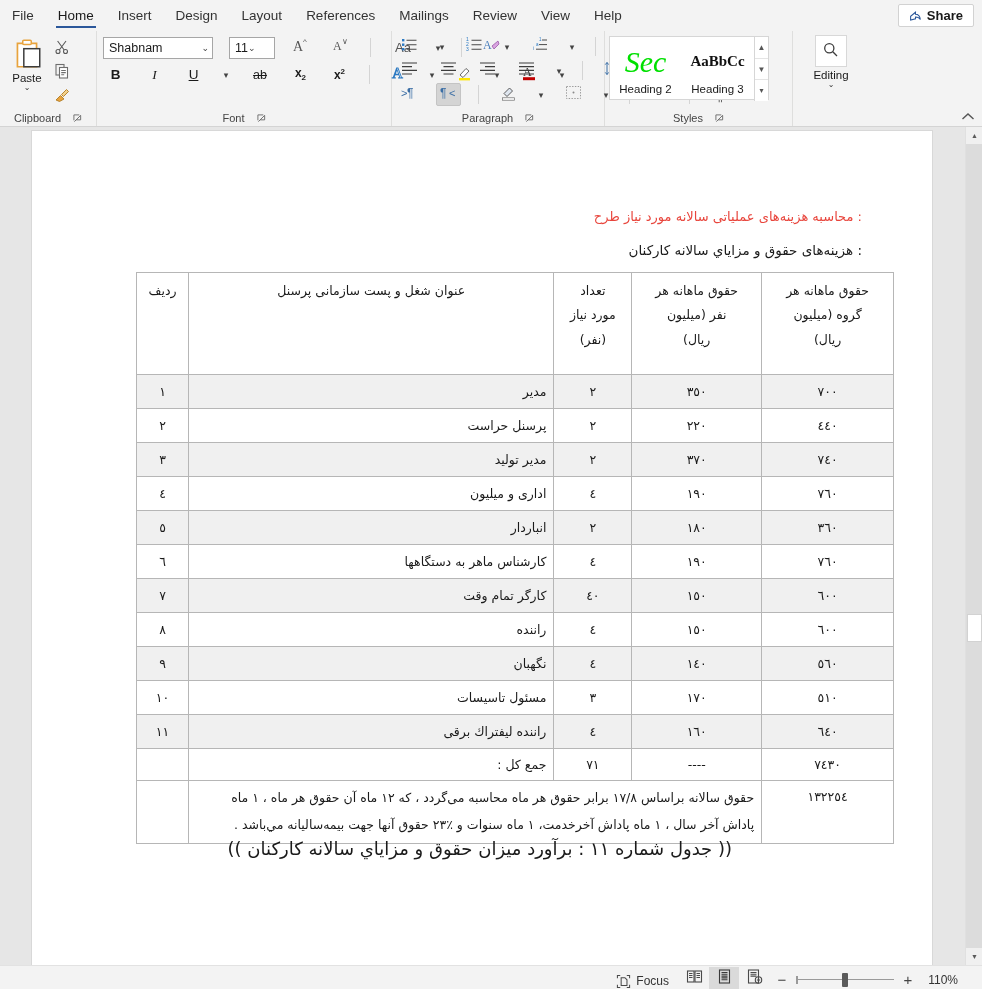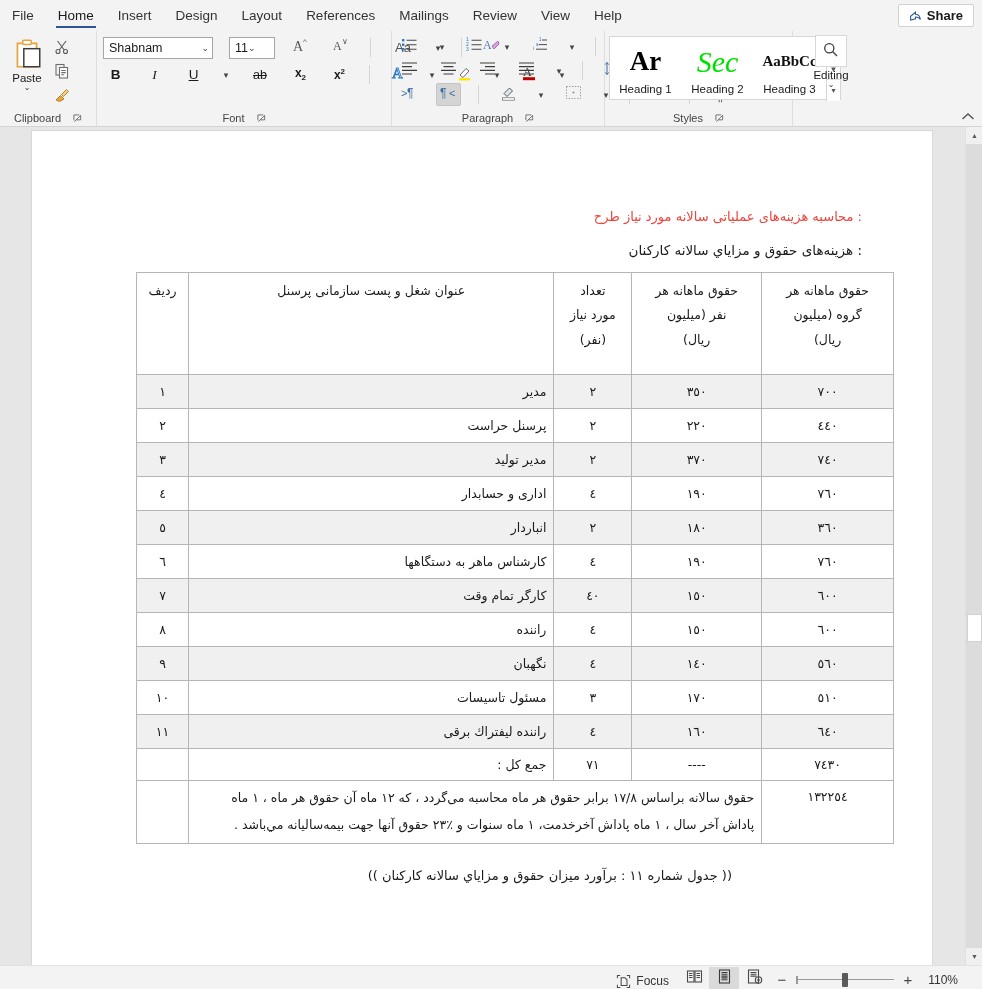--- a/index.html
+++ b/index.html
@@ -174,22 +174,22 @@
   .c-grp   { width: 132px; text-align: center; }
   tr.shade td { background: #f0f0f0; }
   tr.hdr td { text-align: center; vertical-align: top; height: 102px; line-height: 1.95; padding-top: 6px; }
   tr.hdr td.c-title { vertical-align: top; text-align: center; }
   tr.hdr td.c-radif { vertical-align: top; }
   tr.body td { height: 34px; }
   tr.total td { height: 32px; }
   tr.total td.c-title { text-align: right; }
   .note-cell { text-align: right; line-height: 2.15; padding: 6px 9px 8px 9px; font-size: 12.5px;}
   .caption {
-    position: absolute; right: 200px; top: 737px;
-    font-size: 13px; color: #1a1a1a; direction: rtl;
+    position: absolute; right: 200px; top: 707px;
+    font-size: 18px; color: #1a1a1a; direction: rtl;
     font-family: "DejaVu Sans", sans-serif; white-space: nowrap;
   }
 
   
   .vsbar {
     position: absolute; right: 0; top: 127px; width: 17px; height: 838px;
     background: #f0f0f0; border-left: 1px solid #e0e0e0;
   }
   .vsb-arrow { width: 17px; height: 17px; display:flex; align-items:center; justify-content:center;
     background:#f0f0f0; cursor:pointer; font-size: 7px; color:#5a5a5a;}
@@ -579,26 +579,20 @@
             <svg viewBox="0 0 10 10" fill="none" stroke="#666" stroke-width="1">
                 <path d="M1 1 h6 M1 1 v6 M1.5 8.5 L8.5 1.5 M8.5 1.5 v5 h-5"></path>
               </svg>
           </span>
         </div>
       </div>
 
       <div class="rgroup g-styles">
         <div class="rgroup-body">
           <div class="gallery">
-            <div class="gitem">
-              <div class="gprev">
-                  <span class="gprev-h1">Ar</span>
-                </div>
-              <div class="glabel">Heading 1</div>
-            </div>
             <div class="gitem">
               <div class="gprev">
                   <span class="gprev-h2">Sec</span>
                 </div>
               <div class="glabel">Heading 2</div>
             </div>
             <div class="gitem">
               <div class="gprev">
                   <span class="gprev-h3">AaBbCc</span>
                 </div>
@@ -694,21 +688,21 @@
             <td class="c-grp">٧٤٠</td>
             <td class="c-per">٣٧٠</td>
             <td class="c-count">٢</td>
             <td class="c-title">مدیر تولید</td>
             <td class="c-radif">٣</td>
           </tr>
           <tr class="body">
             <td class="c-grp">٧٦٠</td>
             <td class="c-per">١٩٠</td>
             <td class="c-count">٤</td>
-            <td class="c-title">اداری و حسابدار</td>
+            <td class="c-title">اداری و میلیون</td>
             <td class="c-radif">٤</td>
           </tr>
           <tr class="body shade">
             <td class="c-grp">٣٦٠</td>
             <td class="c-per">١٨٠</td>
             <td class="c-count">٢</td>
             <td class="c-title">انباردار</td>
             <td class="c-radif">٥</td>
           </tr>
           <tr class="body">

